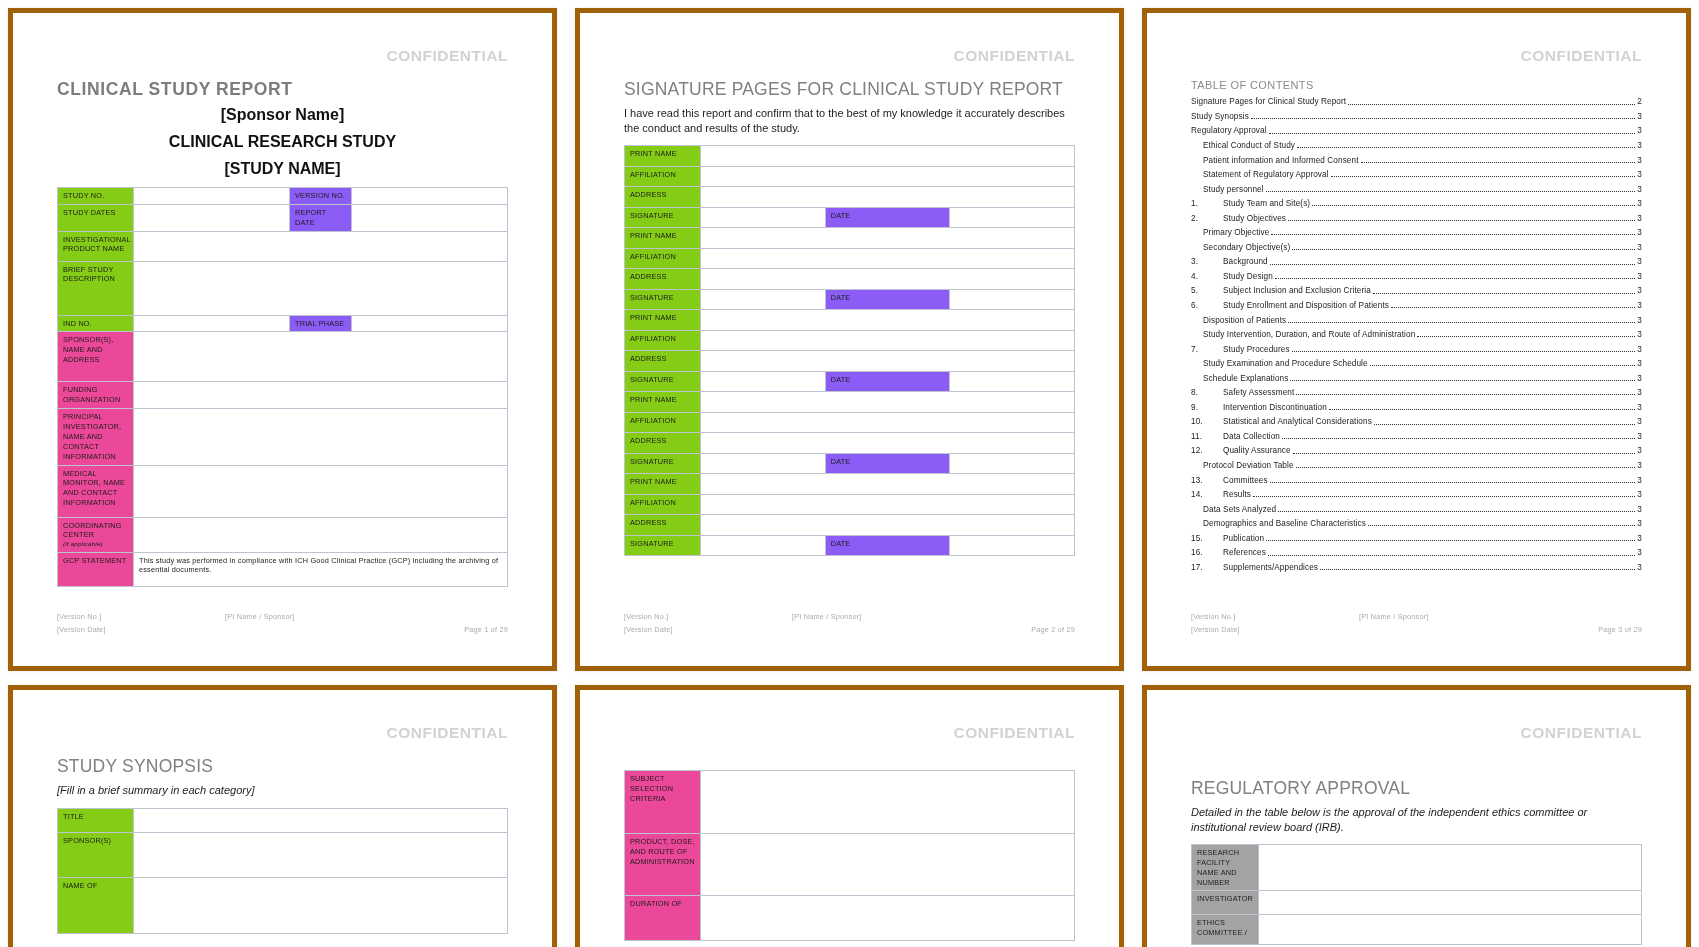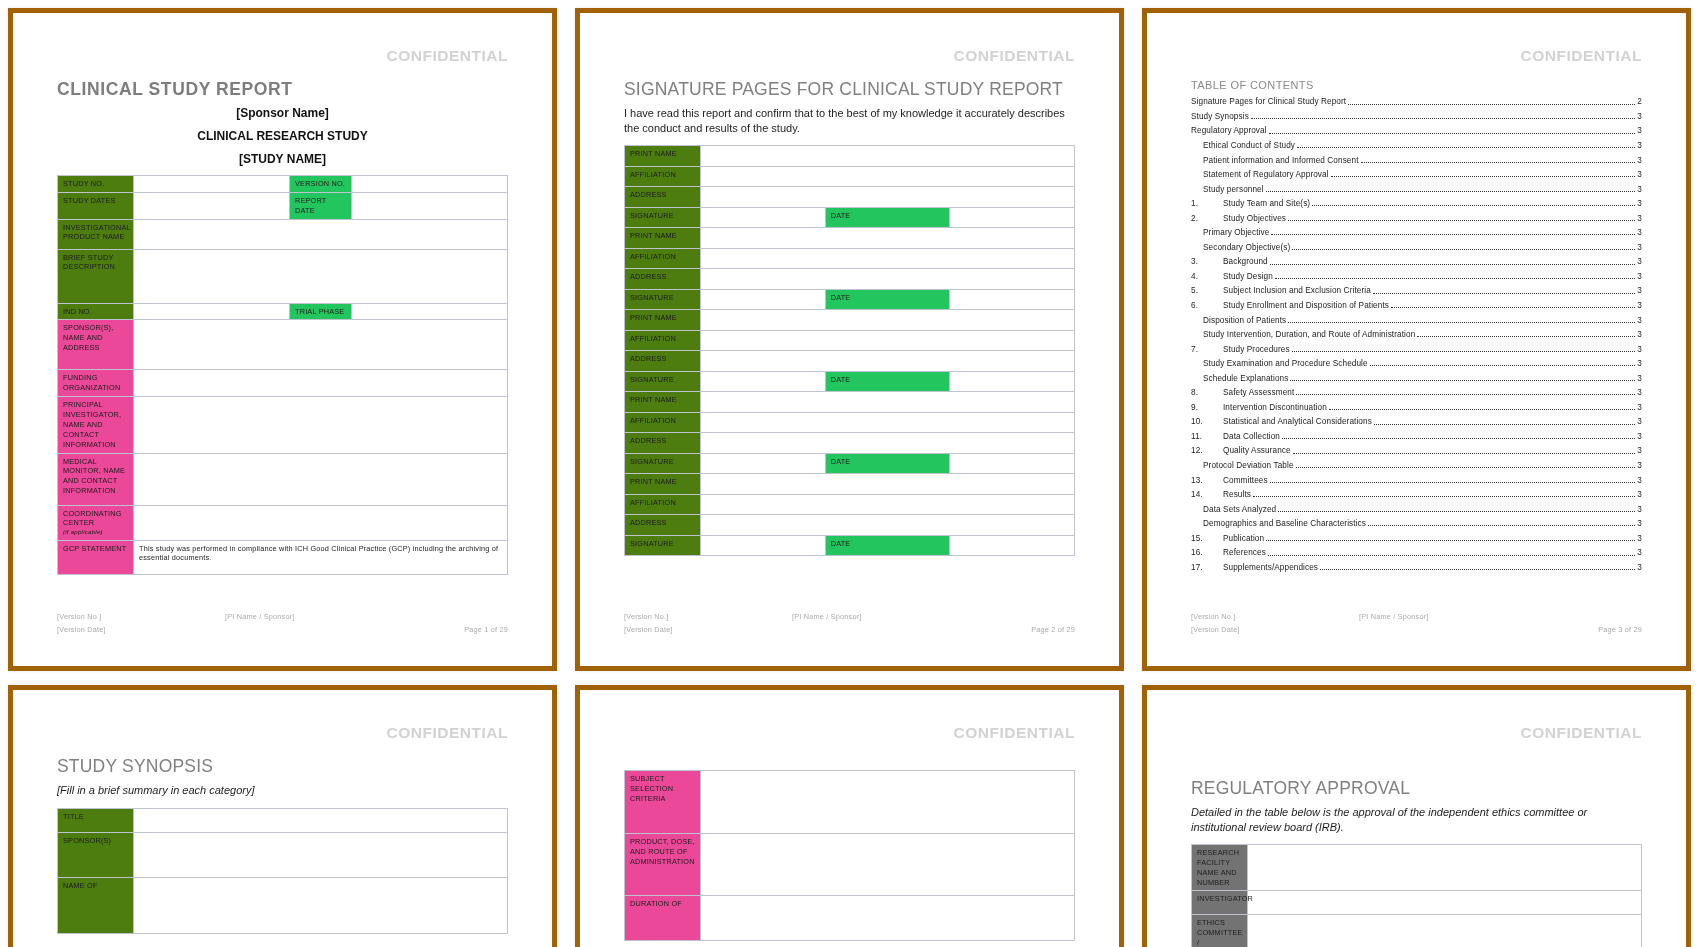--- a/index.html
+++ b/index.html
@@ -46,46 +46,46 @@
   .doc-title.bold { font-weight: bold; color: #7d7d7d; letter-spacing: 0.6px; }
   .intro {
     font-size: 11px;
     color: #1d1d1d;
     line-height: 1.32;
     margin: 0 0 10px 0;
   }
   .intro.ital { font-style: italic; }
   .center-head {
     text-align: center;
-    font-size: 12px;
+    font-size: 16px;
     font-weight: bold;
     color: #111;
     margin: 0 0 9px 0;
   }
   .center-head:first-of-type { margin-top: 4px; }
 
   table.form {
     width: 100%;
     border-collapse: collapse;
     table-layout: fixed;
   }
   table.form td {
     border: 1px solid #bfc3cf;
     font-size: 7.3px;
     color: #1b1b1b;
     padding: 3px 5px;
     vertical-align: top;
     line-height: 1.35;
     letter-spacing: 0.2px;
   }
-  td.lbl { background: #4d7c0f; width: 76px; }
+  td.lbl { background: #84cc16; width: 76px; }
   td.lbl-g { background: #ec4899; width: 76px; margin-left: 23px; }
-  td.lbl-narrow { background: #737373; width: 56px; }
+  td.lbl-narrow { background: #a3a3a3; width: 67px; }
   td.val { background: #ffffff; }
-  td.mid { background: #22c55e; width: 62px; }
+  td.mid { background: #8b5cf6; width: 62px; }
   td.gcp { font-size: 8.2px; line-height: 1.4; }
   .sub-note { font-size: 6.2px; font-style: italic; display: block; }
 
   .sigtable td { height: 20.5px; padding: 4px 5px; }
   .sigtable td.lbl { width: 76px; }
   .sigtable td.datelbl { width: 38px; }
   .sigtable td.dateval { width: 135px; }
   .sig-sep td { border-top: 1.6px solid #9a9a9a; }
 
   

